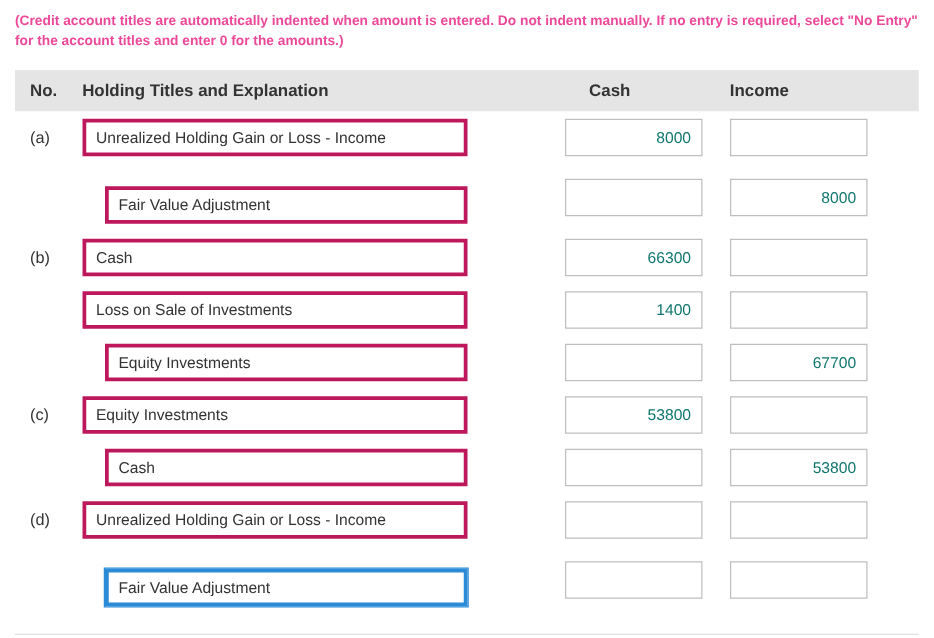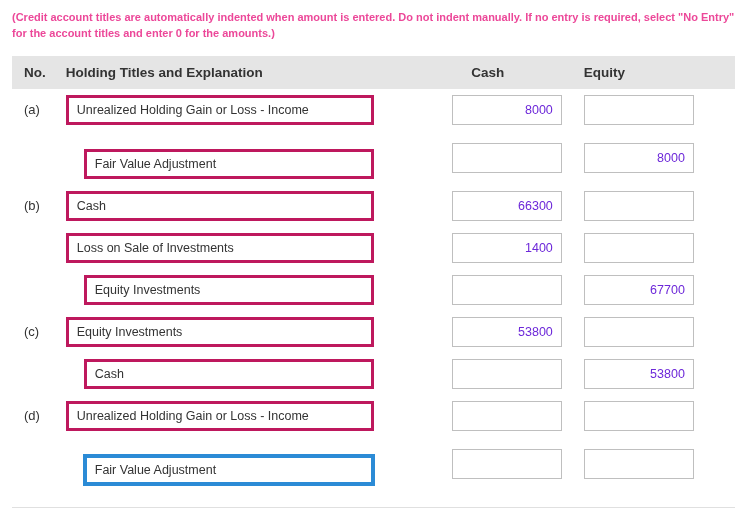--- a/index.html
+++ b/index.html
@@ -70,21 +70,21 @@
     font-size: 12.5px;
     color: #333;
     background: #fff;
   }
   input.num {
     width: 110px;
     height: 30px;
     border: 1px solid #bfbfbf;
     padding: 0 8px;
     font-size: 12.5px;
-    color: #6d28d9;
+    color: #0f766e;
     text-align: right;
     background: #fff;
   }
   input.focused {
     border-color: #2b8bd6;
     outline: 1px solid #2b8bd6;
   }
   .divider {
     border-top: 1px solid #e0e0e0;
     margin: 16px 0 0 0;
@@ -101,21 +101,21 @@
 </head>
 <body>
 
 <p class="instruction">(Credit account titles are automatically indented when amount is entered. Do not indent manually. If no entry is required, select "No Entry" for the account titles and enter 0 for the amounts.)</p>
 
 <div class="jtable">
   <div class="jhead">
     <div class="col-no">No.</div>
     <div class="col-acct">Holding Titles and Explanation</div>
     <div class="col-debit">Cash</div>
-    <div class="col-credit">Equity</div>
+    <div class="col-credit">Income</div>
   </div>
   <div id="rows-host">
       <div class="jrow">
         <div class="no">(a)</div>
         <div class="acct-cell"><input class="acct" value="Unrealized Holding Gain or Loss - Income" style=""></div>
         <div class="debit-cell">
           <input class="num" value="8000" style="">
         </div>
         <div class="credit-cell">
           <input class="num" style="">

